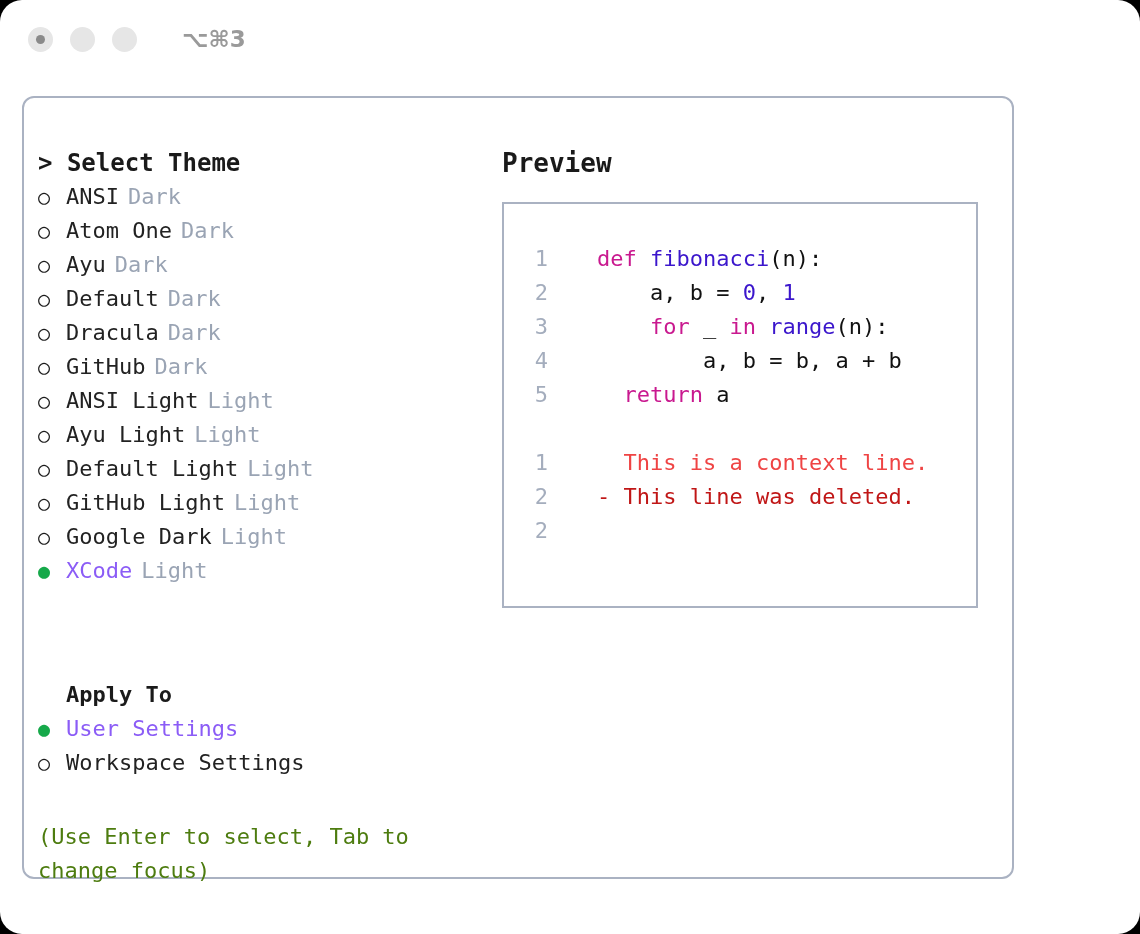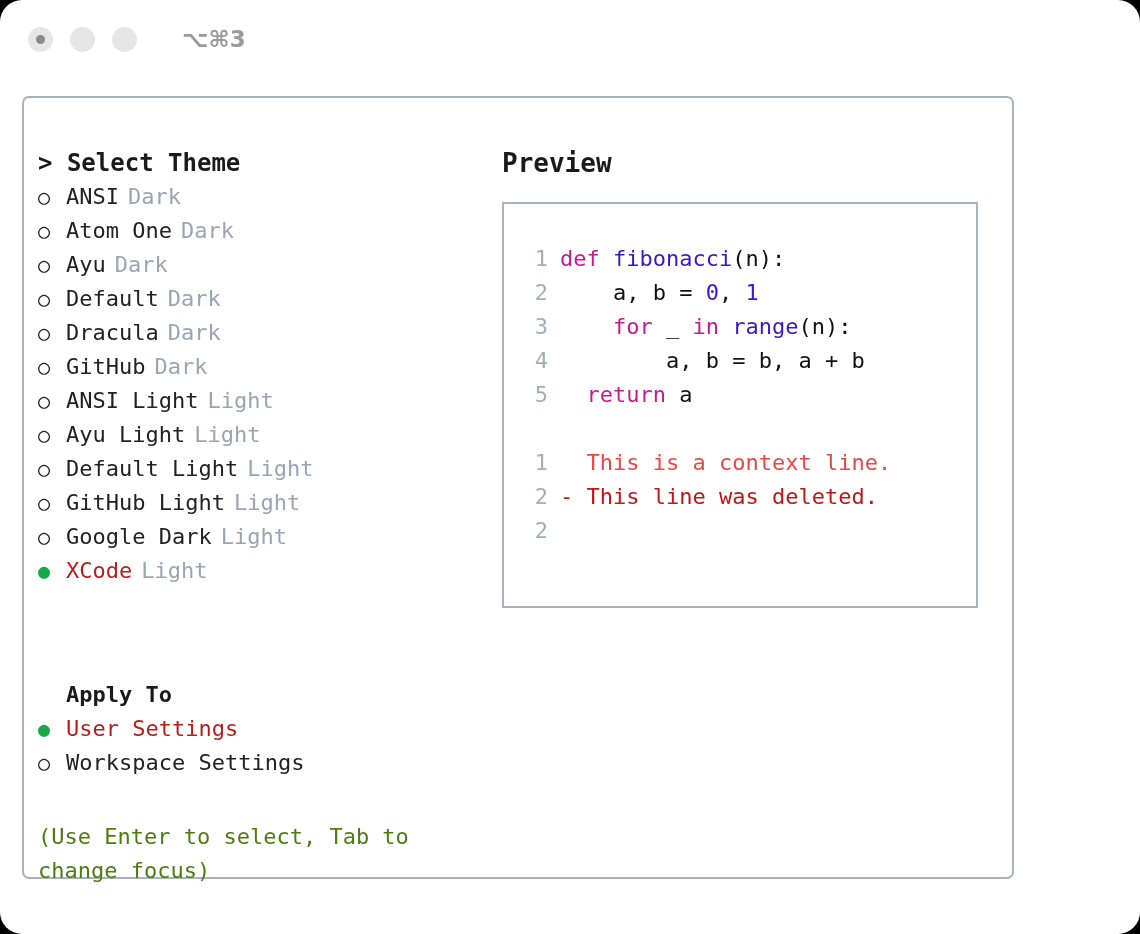--- a/index.html
+++ b/index.html
@@ -67,21 +67,21 @@
   }
 
   
   .panel {
     position: absolute;
     left: 22px;
     top: 96px;
     width: 992px;
     height: 783px;
     border: 2px solid #aab2c2;
-    border-radius: 7px;
+    border-radius: 12px;
     box-sizing: border-box;
     background: #ffffff;
   }
 
   .panel-inner {
     position: relative;
     width: 100%;
     height: 100%;
   }
 
@@ -120,21 +120,21 @@
   }
   .bullet {
     width: 28px;
     display: inline-block;
     flex: 0 0 28px;
     color: #1a1a1a;
     font-size: 20px;
   }
   .opt.selected .bullet { color: #16a94a; }
   .opt-label { color: #222222; }
-  .opt.selected .opt-label { color: #b91c1c; }
+  .opt.selected .opt-label { color: #8b5cf6; }
   .opt-tag {
     color: #9aa4b4;
     padding-left: 9px;
   }
 
   .spacer-lg { height: 46px; }
   .spacer-md { height: 40px; }
 
   .hint {
     font-size: 22px;
@@ -174,21 +174,21 @@
     white-space: pre;
   }
   .ln {
     color: #a4adbd;
     width: 30px;
     flex: 0 0 30px;
     text-align: right;
     padding-right: 12px;
     box-sizing: content-box;
   }
-  .code-txt { white-space: pre; }
+  .code-txt { white-space: pre; margin-left: 37px; }
 
   .tok-kw  { color: #c9198f; }
   .tok-fn  { color: #3b16cc; }
   .tok-num { color: #3b16cc; }
   .tok-pl  { color: #111111; }
 
   .blank-line { height: 34px; }
 
   .diff-ctx { color: #ef4444; }
   .diff-del { color: #c01616; }

